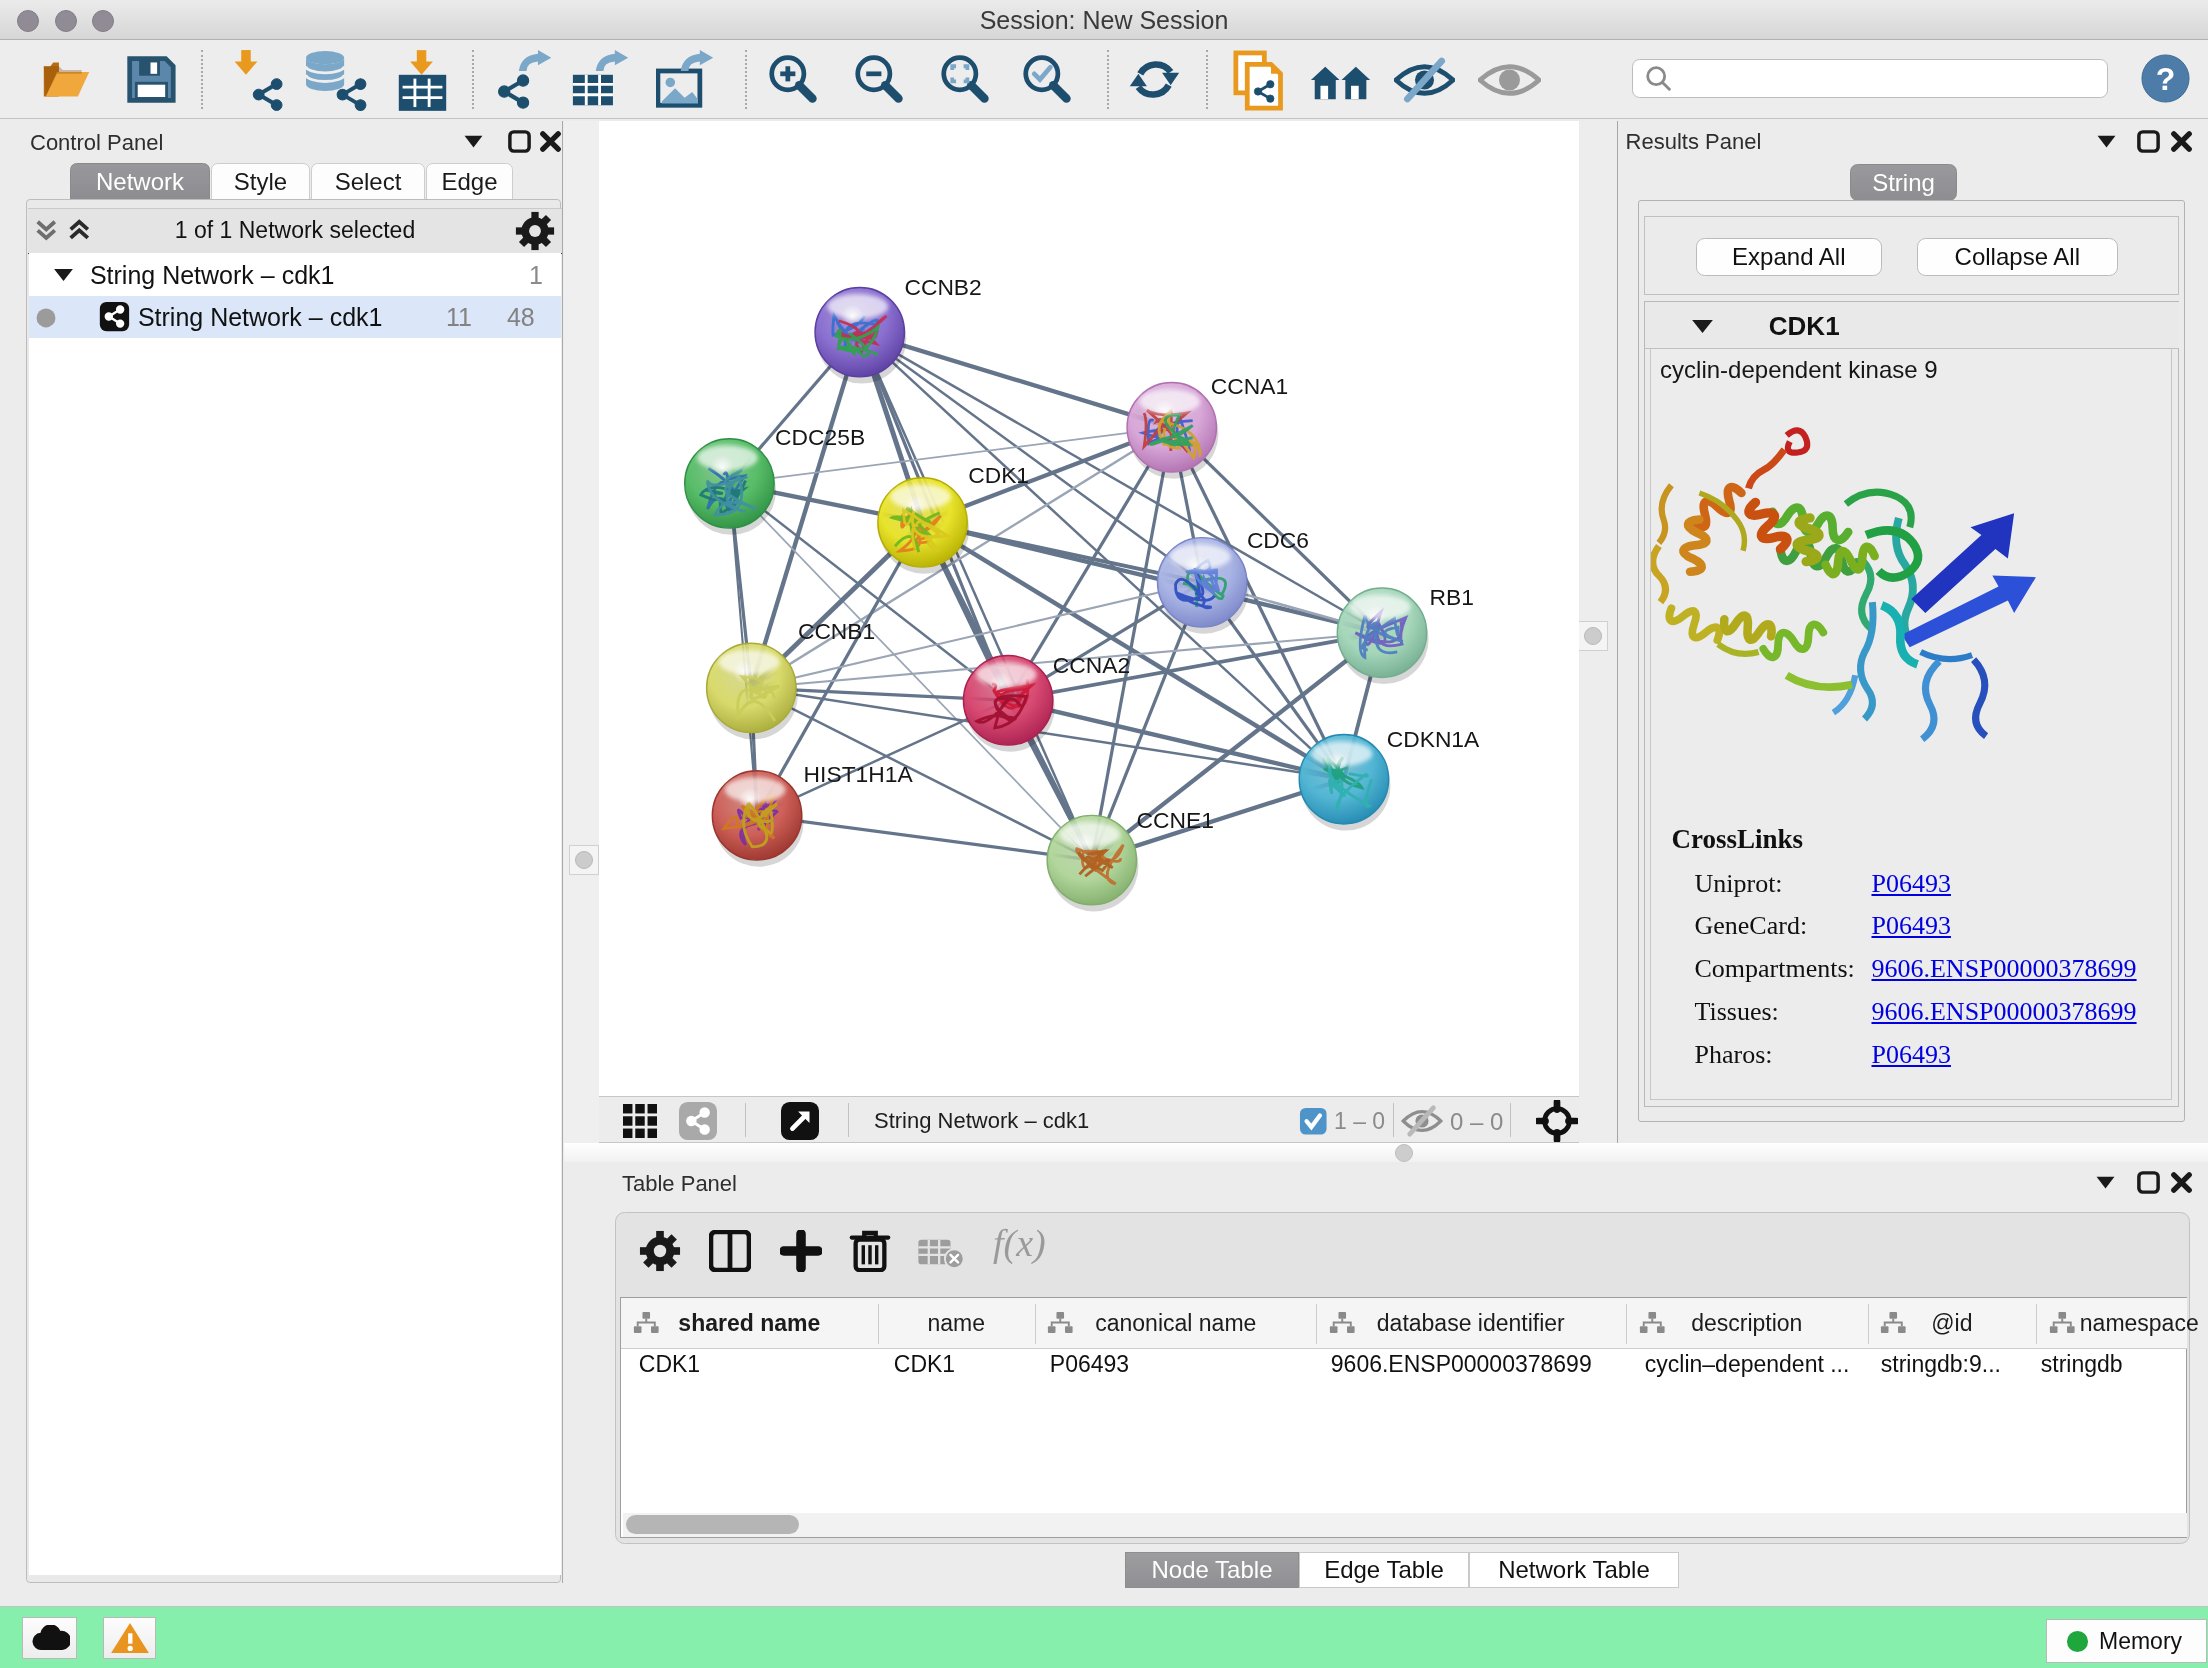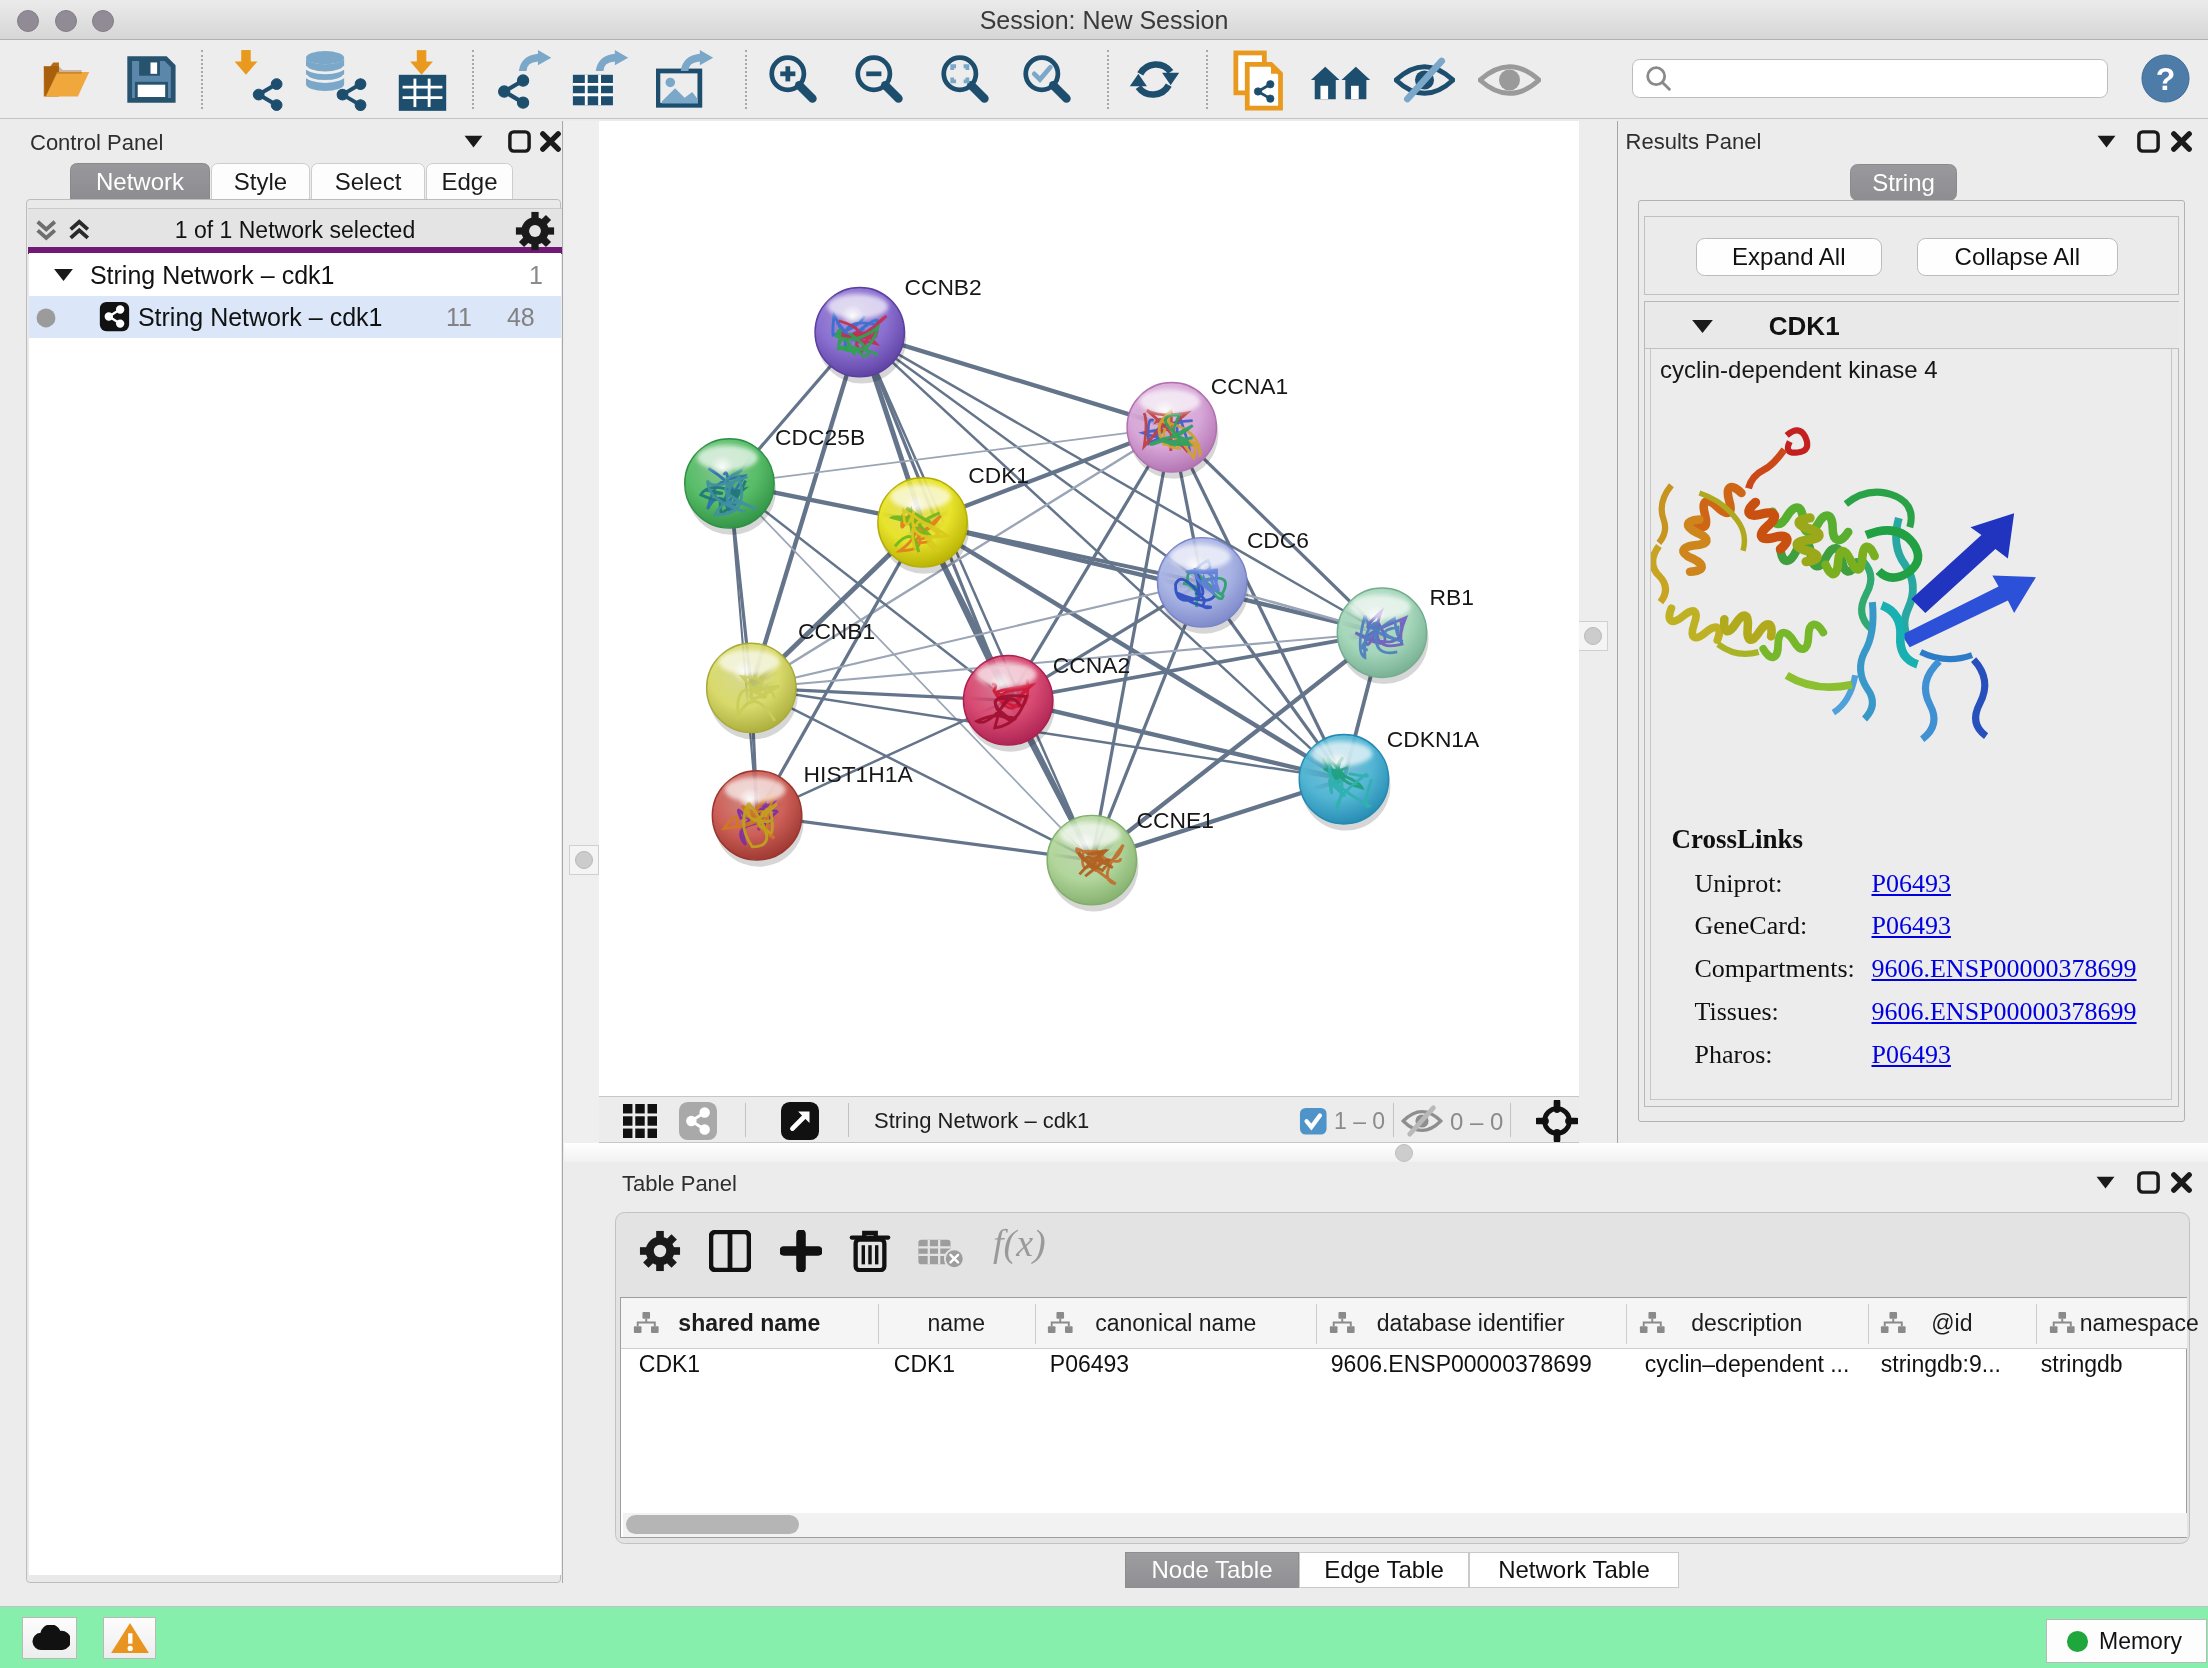--- a/index.html
+++ b/index.html
@@ -23,21 +23,21 @@
   
   .ptitle { font-size:22px; color:#2e2e2e; }
   
   #cpanel { left:0; top:121px; width:563px; height:1462px; background:#ececec; border-right:1px solid #a9a9a9; }
   .tab { position:absolute; top:42px; height:37px; background:#fdfdfd; border:1px solid #cdcdcd;
     border-radius:6.7px 6.7px 0 0; font-size:24px; color:#1a1a1a; text-align:center; line-height:35px; }
   .tabsel { background:linear-gradient(#98979b,#8d8c90); color:#fff; border-color:#8a8a8a; }
   #cbox { position:absolute; left:26px; top:78px; width:535px; height:1384px;
     background:#e9e9e9; border:1px solid #bcbcbc; border-radius:3.8px; }
   #selbar { position:absolute; left:1px; top:7.6px; width:534px; height:46px; background:#e4e4e4;
-    border-top:1px solid #cacaca; border-bottom:7px solid #701a75; }
+    border-top:1px solid #cacaca; border-bottom:1px solid #701a75; }
   #netlist { position:absolute; left:1.9px; top:53px; width:532px; height:1322px; background:#fff; }
   .lrow { position:absolute; left:0; width:532px; height:43px; font-size:25px; color:#111; }
   
   #netview { left:599px; top:121px; width:980px; height:975px; background:#fff; }
   #nettool { left:599px; top:1096px; width:980px; height:47px; background:#ececec;
     border-top:1px solid #c6c6c6; border-bottom:1px solid #c6c6c6; }
   .ntsep { position:absolute; top:5.7px; height:34px; width:0; border-left:1px solid #c2c2c2; }
   
   #vsplit1 { left:564px; top:121px; width:35px; height:1486px; background:#efefef; }
   #vsplit2 { left:1580px; top:121px; width:37px; height:1022px; background:#ededed; }
@@ -683,21 +683,21 @@
       <div class="rbtn" style="left:272px;width:201px;">Collapse All</div>
     </div>
     <div id="cdkbox">
       <div id="cdkhead">
         <svg width="23" height="16" style="position:absolute;left:46px;top:16px;" viewBox="0 0 24 17">
             <path d="M1 2 L23 2 L12 16 Z" fill="#1a1a1a"></path>
           </svg>
         <span style="position:absolute;left:124px;top:8.6px;font-size:26px;font-weight:bold;color:#111;">CDK1</span>
       </div>
       <div id="cdkbody">
-        <div style="position:absolute;left:8.6px;top:6.7px;font-size:24px;color:#161616;">cyclin-dependent kinase 4</div>
+        <div style="position:absolute;left:8.6px;top:6.7px;font-size:24px;color:#161616;">cyclin-dependent kinase 9</div>
         <svg width="522" height="399" viewBox="0 0 549 420" style="position:absolute;left:0;top:36px;">
             <g transform="translate(-28,35) scale(0.82)">
               <path d="M208 22 q 16 -14 24 2 q 8 18 -10 20 q -18 2 -10 -14" fill="none" stroke="#c42020" stroke-width="8"></path>
               <path d="M205 40 q -14 20 -26 26 q -16 8 -20 24" fill="none" stroke="#cc4818" stroke-width="9"></path>
               <path d="M150 96 C137 83 129 87 134 105 C140 123 132 127 119 114 C106 101 98 105 103 123 C108 141 101 145 88 132" fill="none" stroke="#cf6616" stroke-width="11" stroke-linecap="round"></path>
               <path d="M96 130 C78 131 76 139 93 147 C110 154 109 162 90 163 C72 165 70 173 87 180 C104 188 103 196 84 197" fill="none" stroke="#cd851c" stroke-width="11" stroke-linecap="round"></path>
               <path d="M60 86 q -18 22 -10 44 q 6 16 -6 30" fill="none" stroke="#c89420" stroke-width="8"></path>
               <path d="M44 164 q -16 22 0 38 q 16 16 2 34" fill="none" stroke="#c8a422" stroke-width="9"></path>
               <path d="M60 244 C53 261 61 266 75 254 C89 242 96 247 89 265 C83 282 90 287 104 275 C118 263 126 268 119 285" fill="none" stroke="#beb224" stroke-width="10" stroke-linecap="round"></path>
               <path d="M120 290 q 24 18 52 10" fill="none" stroke="#a8b426" stroke-width="8"></path>

